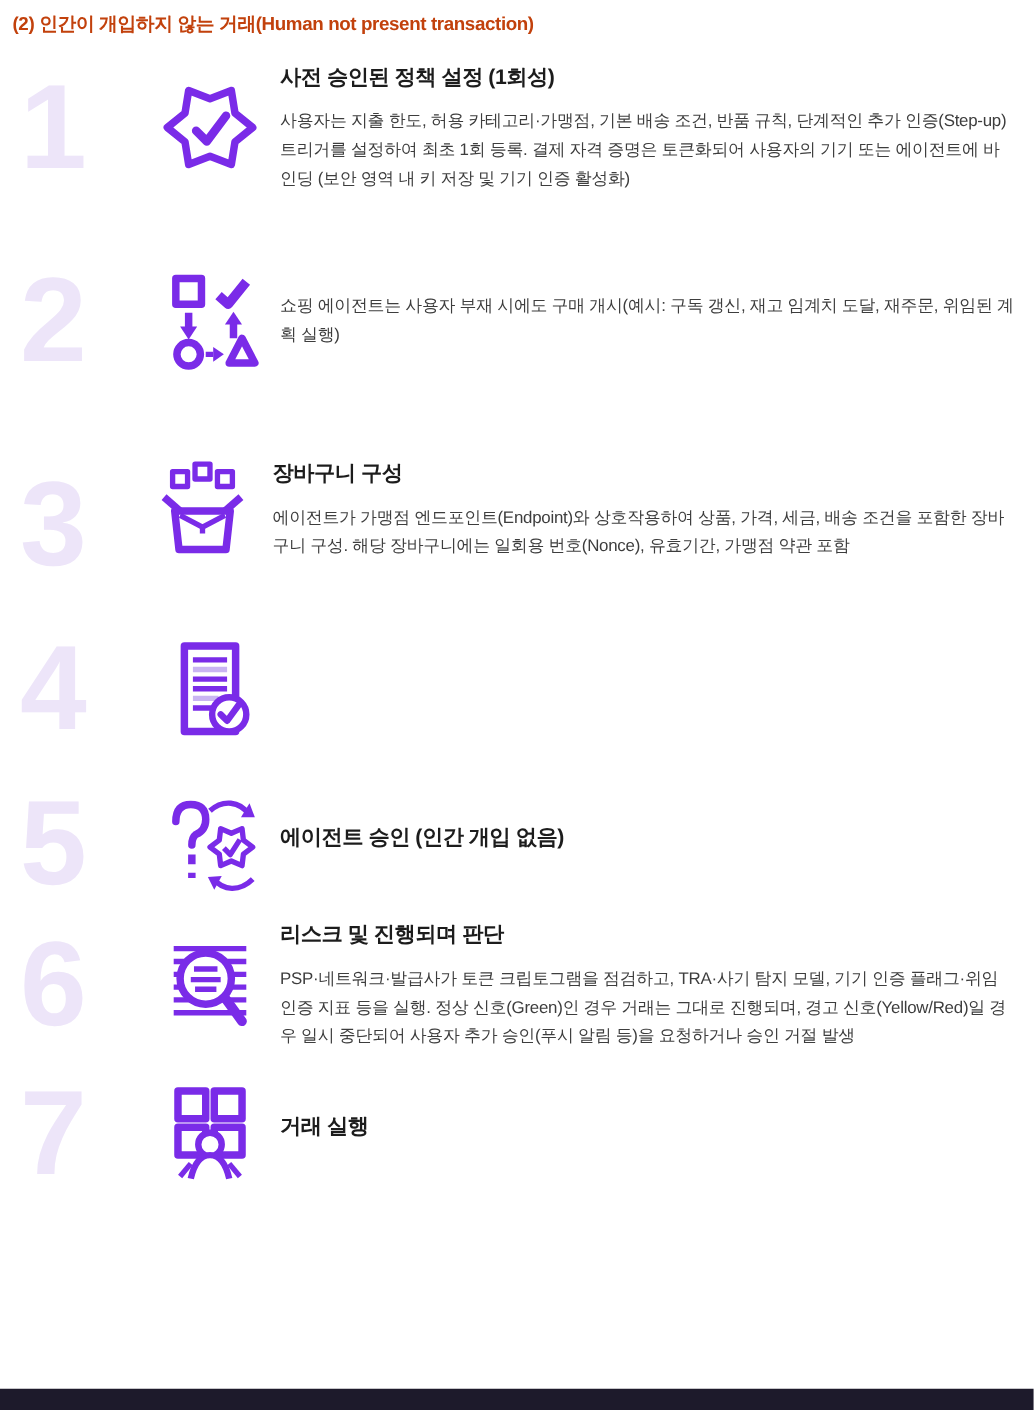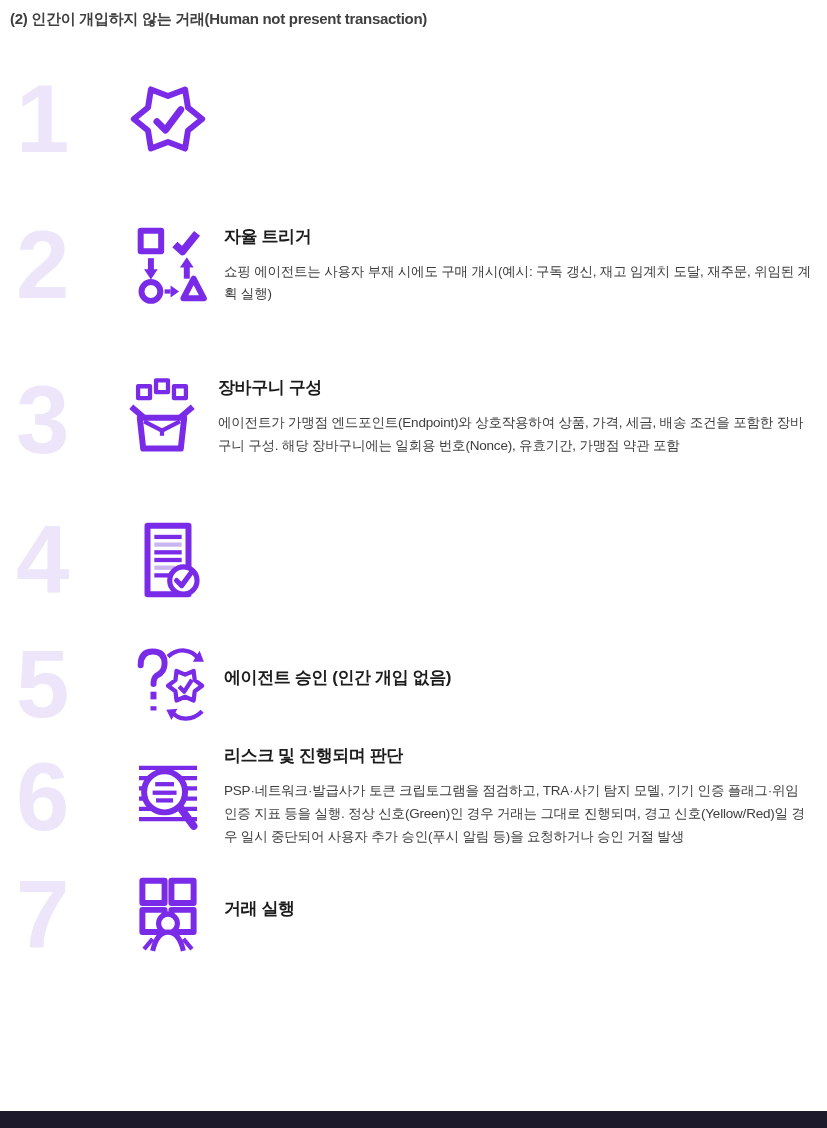--- a/index.html
+++ b/index.html
@@ -4,22 +4,22 @@
 <style>
   html,body{margin:0;padding:0;}
   body{
     width:827px;height:1128px;position:relative;overflow:hidden;
     background:#ffffff;
     font-family:"Liberation Sans","DejaVu Sans",sans-serif;
     -webkit-font-smoothing:antialiased;
   }
   .container{padding:10px 12px 0 10px;}
   .page-title{
-    font-size:15px;font-weight:800;color:#404040;
-    margin:0 0 46px 0;letter-spacing:-0.3px;
+    font-size:15px;font-weight:800;color:#c2410c;
+    margin:0 0 21px 0;letter-spacing:-0.3px;
   }
   .steps{display:flex;flex-direction:column;}
   .step{display:flex;align-items:center;}
   .step-number{
     flex:0 0 96px;
     font-size:96px;line-height:0.92;font-weight:800;
     color:#EDE5F9;text-align:left;padding-left:6px;
     user-select:none;
   }
   .step-icon{
@@ -65,40 +65,43 @@
   <div class="steps">
 
     <div class="step s1">
       <div class="step-number">1</div>
       <div class="step-icon">
         <svg viewBox="0 0 96 96" aria-hidden="true">
           <polygon class="ic" points="88,48 71.4,34.5 68,13.4 48,21 28,13.4 24.6,34.5 8,48 24.6,61.5 28,82.6 48,75 68,82.6 71.4,61.5"></polygon>
           <polyline class="ic" style="stroke-width:8;stroke-linecap:round" points="35,51 45,61 63,37"></polyline>
         </svg>
       </div>
+      <div class="step-text">
+        <h2 class="step-title">사전 승인된 정책 설정 (1회성)</h2>
+        <p class="step-body">사용자는 지출 한도, 허용 카테고리·가맹점, 기본 배송 조건, 반품 규칙, 단계적인 추가 인증(Step-up) 트리거를 설정하여 최초 1회 등록. 결제 자격 증명은 토큰화되어 사용자의 기기 또는 에이전트에 바인딩 (보안 영역 내 키 저장 및 기기 인증 활성화)</p>
+      </div>
     </div>
 
     <div class="step s2">
       <div class="step-number">2</div>
       <div class="step-icon">
         <svg viewBox="0 0 96 96" aria-hidden="true">
           <rect class="ic" x="16" y="8" width="24" height="24"></rect>
           <line class="ic" x1="28" y1="40" x2="28" y2="54"></line>
           <polygon class="ic-fill" points="20,53 36,53 28,65"></polygon>
           <polyline class="ic" style="stroke-width:9" points="56,24 65,32 82,11"></polyline>
           <line class="ic" x1="70" y1="64" x2="70" y2="50"></line>
           <polygon class="ic-fill" points="62,51 78,51 70,39"></polygon>
           <circle class="ic" cx="28" cy="79" r="11"></circle>
           <line class="ic-thin" x1="44" y1="79" x2="51" y2="79"></line>
           <polygon class="ic-fill" points="51,72 51,86 61,79"></polygon>
           <polygon class="ic" points="78,64 90,87 66,87"></polygon>
         </svg>
       </div>
       <div class="step-text">
-        <h2 class="step-title">자율 트리거</h2>
         <p class="step-body">쇼핑 에이전트는 사용자 부재 시에도 구매 개시(예시: 구독 갱신, 재고 임계치 도달, 재주문, 위임된 계획 실행)</p>
       </div>
     </div>
 
     <div class="step s3">
       <div class="step-icon" style="margin-left:96px">
         <svg viewBox="0 0 96 96" aria-hidden="true">
           <rect class="ic-thin" x="20" y="12" width="14" height="14"></rect>
           <rect class="ic-thin" x="41" y="5" width="14" height="14"></rect>
           <rect class="ic-thin" x="62" y="12" width="14" height="14"></rect>

